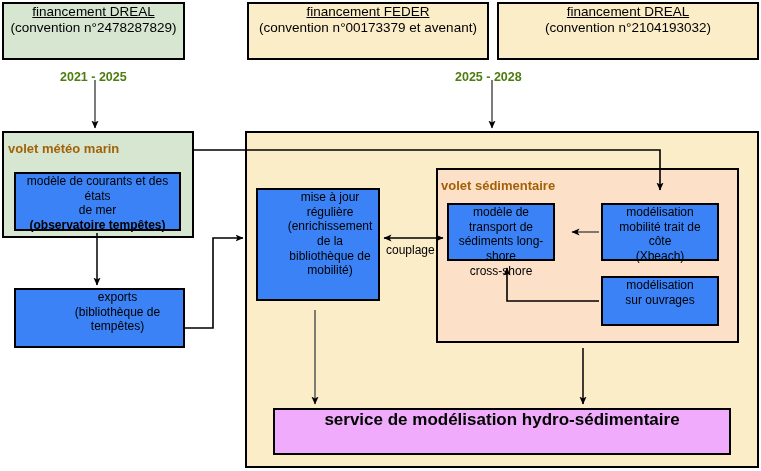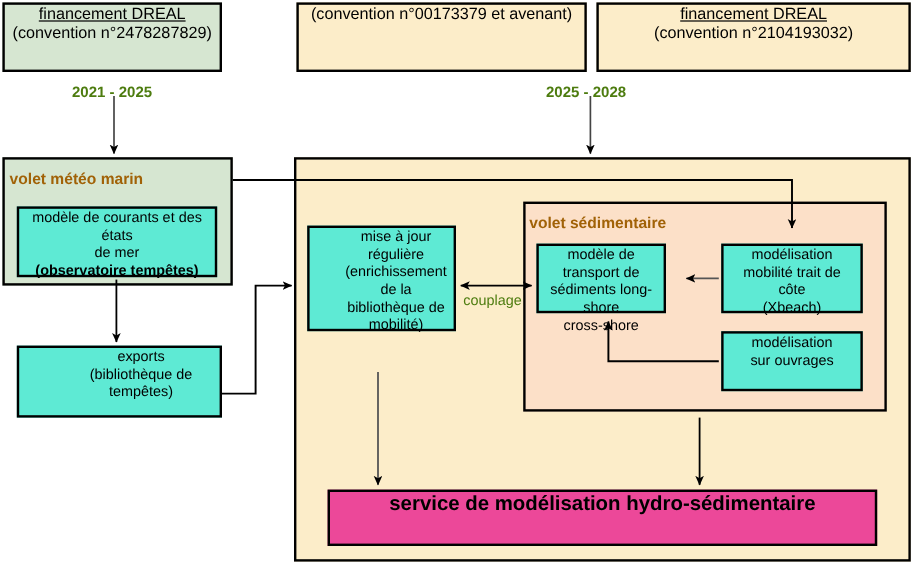--- a/index.html
+++ b/index.html
@@ -8,41 +8,42 @@
   .box{position:absolute;box-sizing:border-box;border:2px solid #000;display:flex;align-items:flex-start;justify-content:center;text-align:center;}
   .box .txt{display:block;line-height:1.22;padding:0 5px;}
   .fund{background:#fcedc9;font-size:13.5px;}
   .fund.green{background:#d6e6d1;}
   .fund .title{text-decoration:underline;display:block;}
   .panel{position:absolute;box-sizing:border-box;border:2px solid #000;}
   .panel-yellow{background:#fcedc9;}
   .panel-green{background:#d6e6d1;}
   .panel-salmon{background:#fce0c8;}
   .panel-label{position:absolute;font-size:13px;font-weight:bold;color:#a16207;}
-  .white{background:#5eead4;font-size:12px;}
-  .wbold{background:#ec4899;font-size:12px;font-weight:bold;}
+  .white{background:#3b82f6;font-size:12px;}
+  .wbold{background:#f0abfc;font-size:12px;font-weight:bold;}
   .datelbl{position:absolute;font-size:12.5px;font-weight:bold;color:#4d7c0f;white-space:nowrap;}
-  .edgelbl{position:absolute;font-size:12px;color:#4d7c0f;white-space:nowrap;}
+  .edgelbl{position:absolute;font-size:12px;color:#000000;white-space:nowrap;}
   svg.wires{position:absolute;left:0;top:0;width:761px;height:471px;pointer-events:none;}
   .svcbox{font-size:17px;font-weight:bold;}
 </style>
 </head>
 <body>
 
 <div id="stage">
 
   <div class="box fund green" style="left:2px;top:2px;width:183px;height:58px;">
     <span class="txt">
       <span class="title">financement DREAL</span>
       <span>(convention n°2478287829)</span>
     </span>
   </div>
 
   <div class="box fund" style="left:247px;top:2px;width:242px;height:58px;">
     <span class="txt">
+      <span class="title">financement FEDER</span>
       <span>(convention n°00173379 et avenant)</span>
     </span>
   </div>
 
   <div class="box fund" style="left:497px;top:2px;width:262px;height:58px;">
     <span class="txt">
       <span class="title">financement DREAL</span>
       <span>(convention n°2104193032)</span>
     </span>
   </div>
@@ -63,21 +64,21 @@
 
   <div class="box white" style="left:14px;top:288px;width:171px;height:60px;padding-left:36px;">
     <span class="txt">
       <span>exports</span><br>
       <span>(bibliothèque de tempêtes)</span>
     </span>
   </div>
 
   <div class="panel panel-yellow" style="left:245px;top:131px;width:514px;height:337px;"></div>
 
-  <div class="box white" style="left:256px;top:188px;width:124px;height:88px;padding-left:24px;">
+  <div class="box white" style="left:256px;top:188px;width:124px;height:113px;padding-left:24px;">
     <span class="txt">
       <span>mise à jour régulière</span><br>
       <span>(enrichissement de la</span><br>
       <span>bibliothèque de</span><br>
       <span>mobilité)</span>
     </span>
   </div>
 
   <div class="edgelbl" style="left:386px;top:243px;">couplage</div>
 

